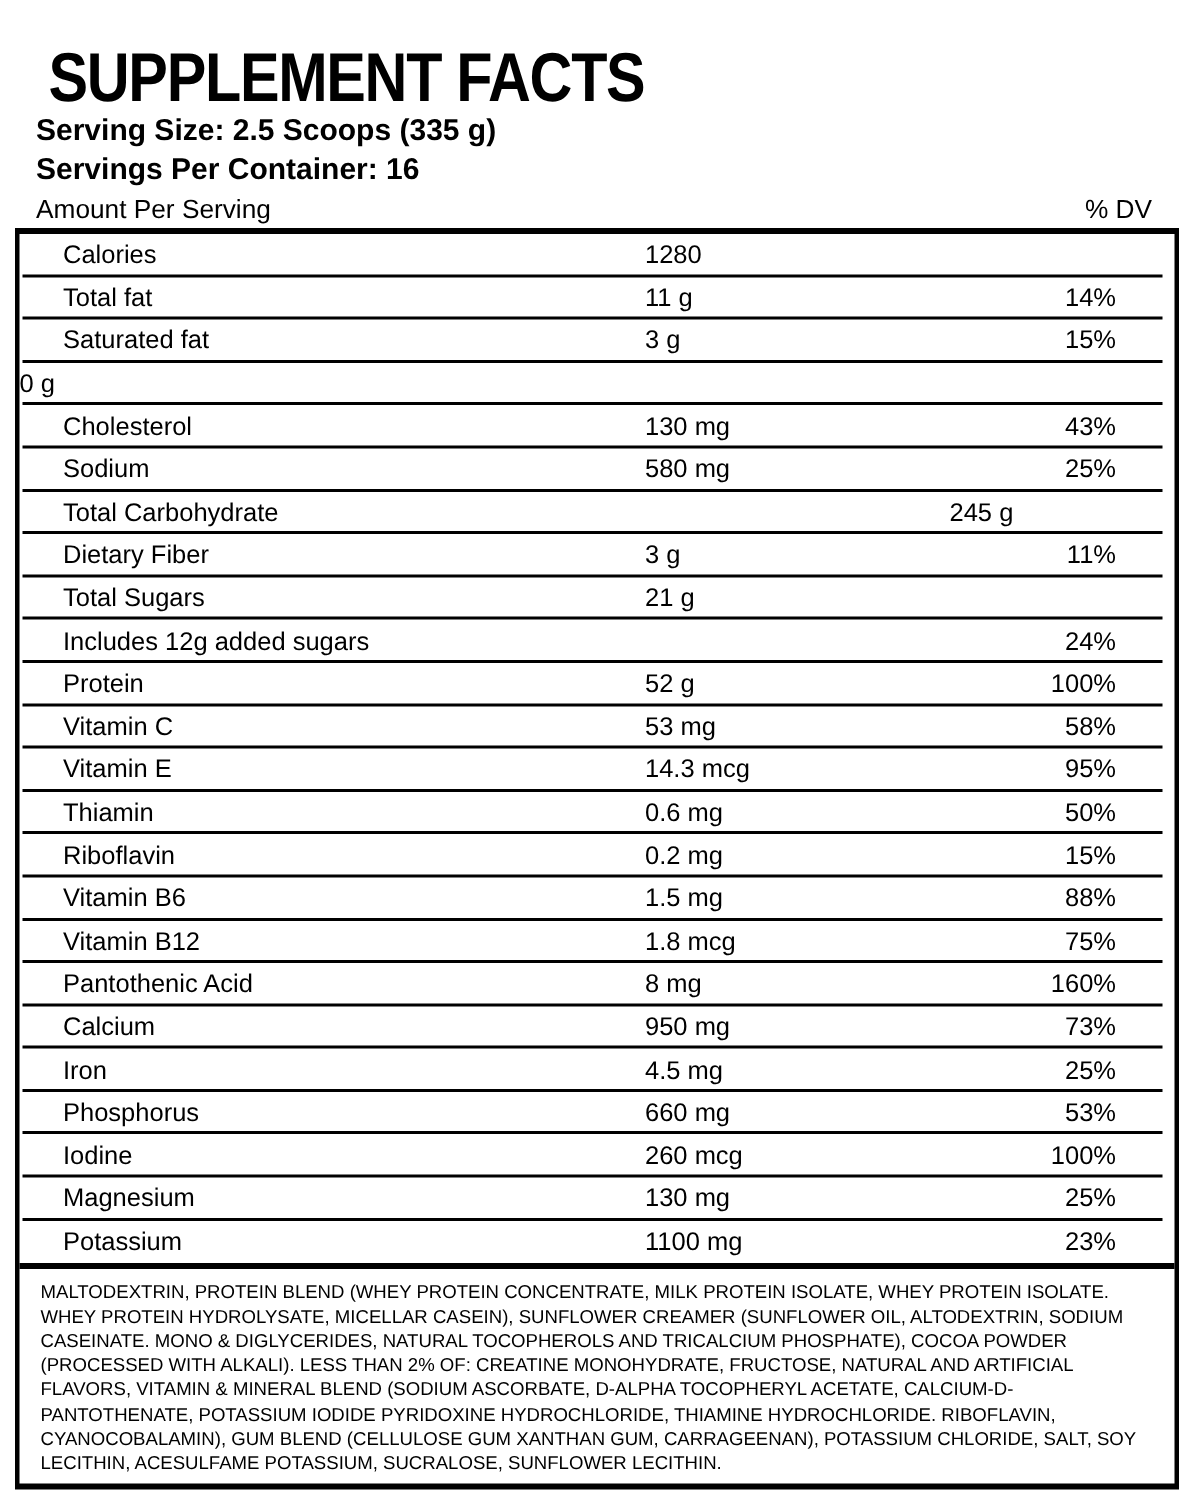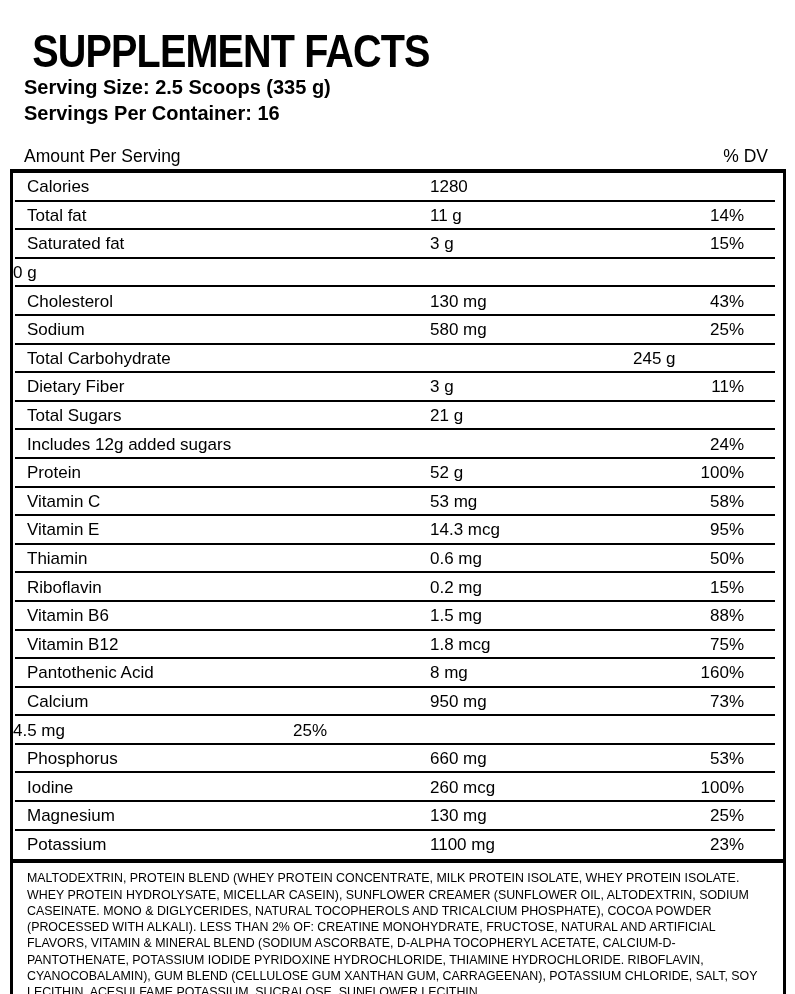--- a/index.html
+++ b/index.html
@@ -25,21 +25,21 @@
     white-space: nowrap;
   }
 
   .header-block { margin: 12px 24px 0 24px; }
   .header-line { font-size: 20px; font-weight: bold; line-height: 26px; }
 
   .aps-row {
     display: flex;
     justify-content: space-between;
     align-items: flex-end;
-    margin: 20px 27px 2px 24px;
+    margin: 3px 27px 2px 24px;
   }
   .aps-left { font-size: 17.5px; }
   .aps-right { font-size: 17.5px; }
 
   .facts-table {
     margin: 0 9px 0 10px;
     border: 3px solid #000;
     border-top-width: 4px;
     border-bottom-width: 4px;
     background: #fff;
@@ -56,21 +56,21 @@
   .nutrient-row::after {
     content: "";
     position: absolute;
     left: 2px;
     right: 8px;
     bottom: 0;
     height: 2px;
     background: #000;
   }
   .nutrient-row:last-of-type::after { display: none; }
-  .cell-name { flex: 1; padding-left: 14px; white-space: nowrap; }
+  .cell-name { flex: 1; padding-left: 29px; white-space: nowrap; }
   .cell-amount { width: 150px; white-space: nowrap; }
   .cell-dv { width: 203px; text-align: right; padding-right: 39px; white-space: nowrap; }
 
   .thick-divider { height: 4px; background: #000; width: 100%; }
 
   .ingredients {
     padding: 7px 12px 5px 14px;
     font-size: 12.4px;
     line-height: 16.3px;
     letter-spacing: 0px;
@@ -184,20 +184,21 @@
           <div class="cell-name">Pantothenic Acid</div>
           <div class="cell-amount">8 mg</div>
           <div class="cell-dv">160%</div>
         </div>
         <div class="nutrient-row">
           <div class="cell-name">Calcium</div>
           <div class="cell-amount">950 mg</div>
           <div class="cell-dv">73%</div>
         </div>
         <div class="nutrient-row">
+          <div class="cell-name">Iron</div>
           <div class="cell-amount">4.5 mg</div>
           <div class="cell-dv">25%</div>
         </div>
         <div class="nutrient-row">
           <div class="cell-name">Phosphorus</div>
           <div class="cell-amount">660 mg</div>
           <div class="cell-dv">53%</div>
         </div>
         <div class="nutrient-row">
           <div class="cell-name">Iodine</div>

